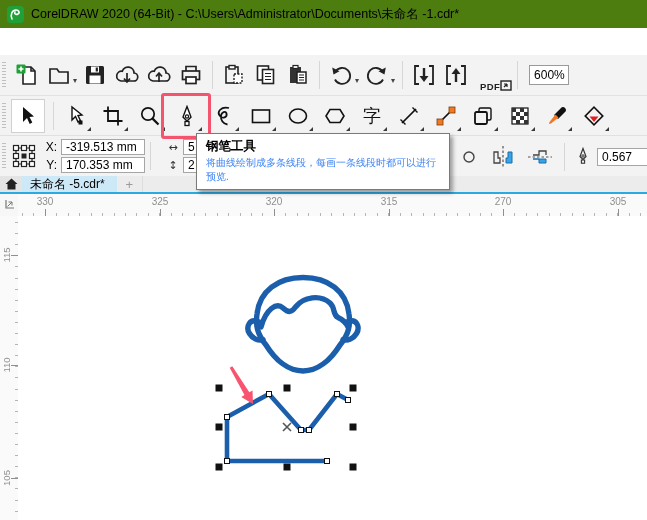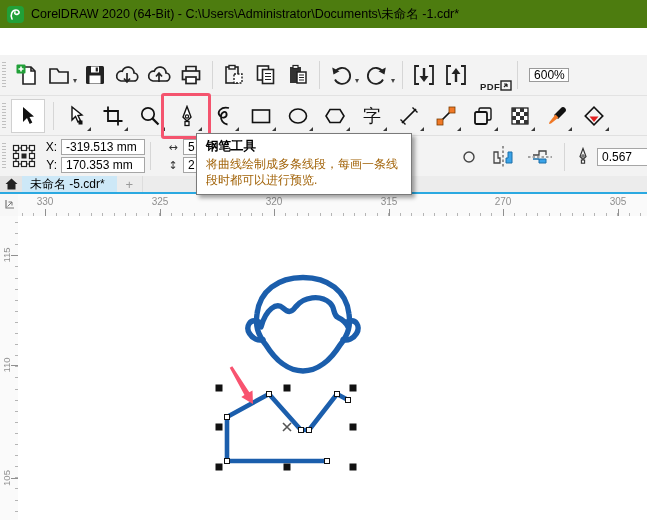--- a/index.html
+++ b/index.html
@@ -23,21 +23,21 @@
   
   .tbrow { position:absolute; left:0; right:0; background:#f3f3f3; display:flex; align-items:center; }
   .grip { width:4px; height:26px; margin:0 5px 0 2px;
           background:repeating-linear-gradient(to bottom,#bfbfbf 0 1px,transparent 1px 3px); }
   .sep { width:1px; height:28px; background:#d6d6d6; margin:0 5px; }
   .tbtn { width:32px; height:32px; display:flex; align-items:center; justify-content:center;
           position:relative; flex:0 0 auto; }
   .caret { font-size:8px; color:#444; margin:10px 2px 0 -2px; font-family:"DejaVu Sans",sans-serif; }
 
   .toolbar-std { top:55px; height:40px; }
-  .zoomfield { margin-left:6px; width:40px; height:14px; background:#fff; border:1px solid #9a9a9a;
+  .zoomfield { margin-left:6px; width:40px; height:20px; background:#fff; border:1px solid #9a9a9a;
                font-size:12px; display:flex; align-items:center; padding-left:4px; color:#000; }
   .pdf { display:flex; flex-direction:row; align-items:flex-end; line-height:1;margin-left:8px; }
   .pdf .t { font-size:9.5px; font-weight:bold; color:#222; letter-spacing:0.3px; }
 
   
   .toolbox { top:95px; height:40px; border-top:1px solid #e2e2e2; }
   .tool { width:34px; height:34px; margin-right:3px; display:flex; align-items:center; justify-content:center;
           position:relative; flex:0 0 auto; }
   .tool.selected { background:#ffffff; border:1px solid #d0d0d0; }
   .tool .fly { position:absolute; right:2px; bottom:2px; width:0; height:0;
@@ -56,25 +56,25 @@
            display:flex; align-items:center; padding-left:4px; }
   .f-xy { width:84px; }
   .wh { display:flex; flex-direction:column; gap:2px; margin-left:10px; }
   .whrow { display:flex; align-items:center; gap:3px; height:16px; }
   .whicon { font-size:11px; color:#333; font-family:"DejaVu Sans",sans-serif; width:14px; text-align:center; }
   .f-wh { width:55px; }
   .prop-right { position:absolute; left:462px; top:0; height:41px; display:flex; align-items:center; }
   .f-nib { width:52px; height:18px; font-size:12px; }
 
   
-  .tooltip { position:absolute; left:196px; top:133px; width:216px; z-index:30; background:#fff;
+  .tooltip { position:absolute; left:196px; top:133px; width:254px; z-index:30; background:#fff;
              border:1px solid #7a7a7a; box-shadow:3px 3px 4px rgba(0,0,0,0.35);
              padding:4px 9px 6px 9px; }
   .tooltip .tt-title { font-size:12.5px; font-weight:bold; color:#000; margin-bottom:1px; }
-  .tooltip .tt-body { font-size:12px; color:#a16207; line-height:1.35; }
+  .tooltip .tt-body { font-size:10px; color:#3b82f6; line-height:1.35; }
 
   
   .tabbar { position:absolute; top:176px; left:0; right:0; height:16px; background:#ececec; display:flex; }
   .homebtn { width:22px; height:16px; display:flex; align-items:center; justify-content:center; background:#e4e4e4; }
   .tab-active { background:var(--tab-active-bg); display:flex; align-items:center; padding:0 12px 0 8px;
                 font-size:12px; color:#000; white-space:nowrap; }
   .tab-new { width:26px; display:flex; align-items:center; justify-content:center;
              color:#9a9a9a; font-size:13px; border-right:1px solid #ddd; }
   .accentline { position:absolute; top:192px; left:0; right:0; height:2px; background:var(--accent-line); z-index:2; }
 

